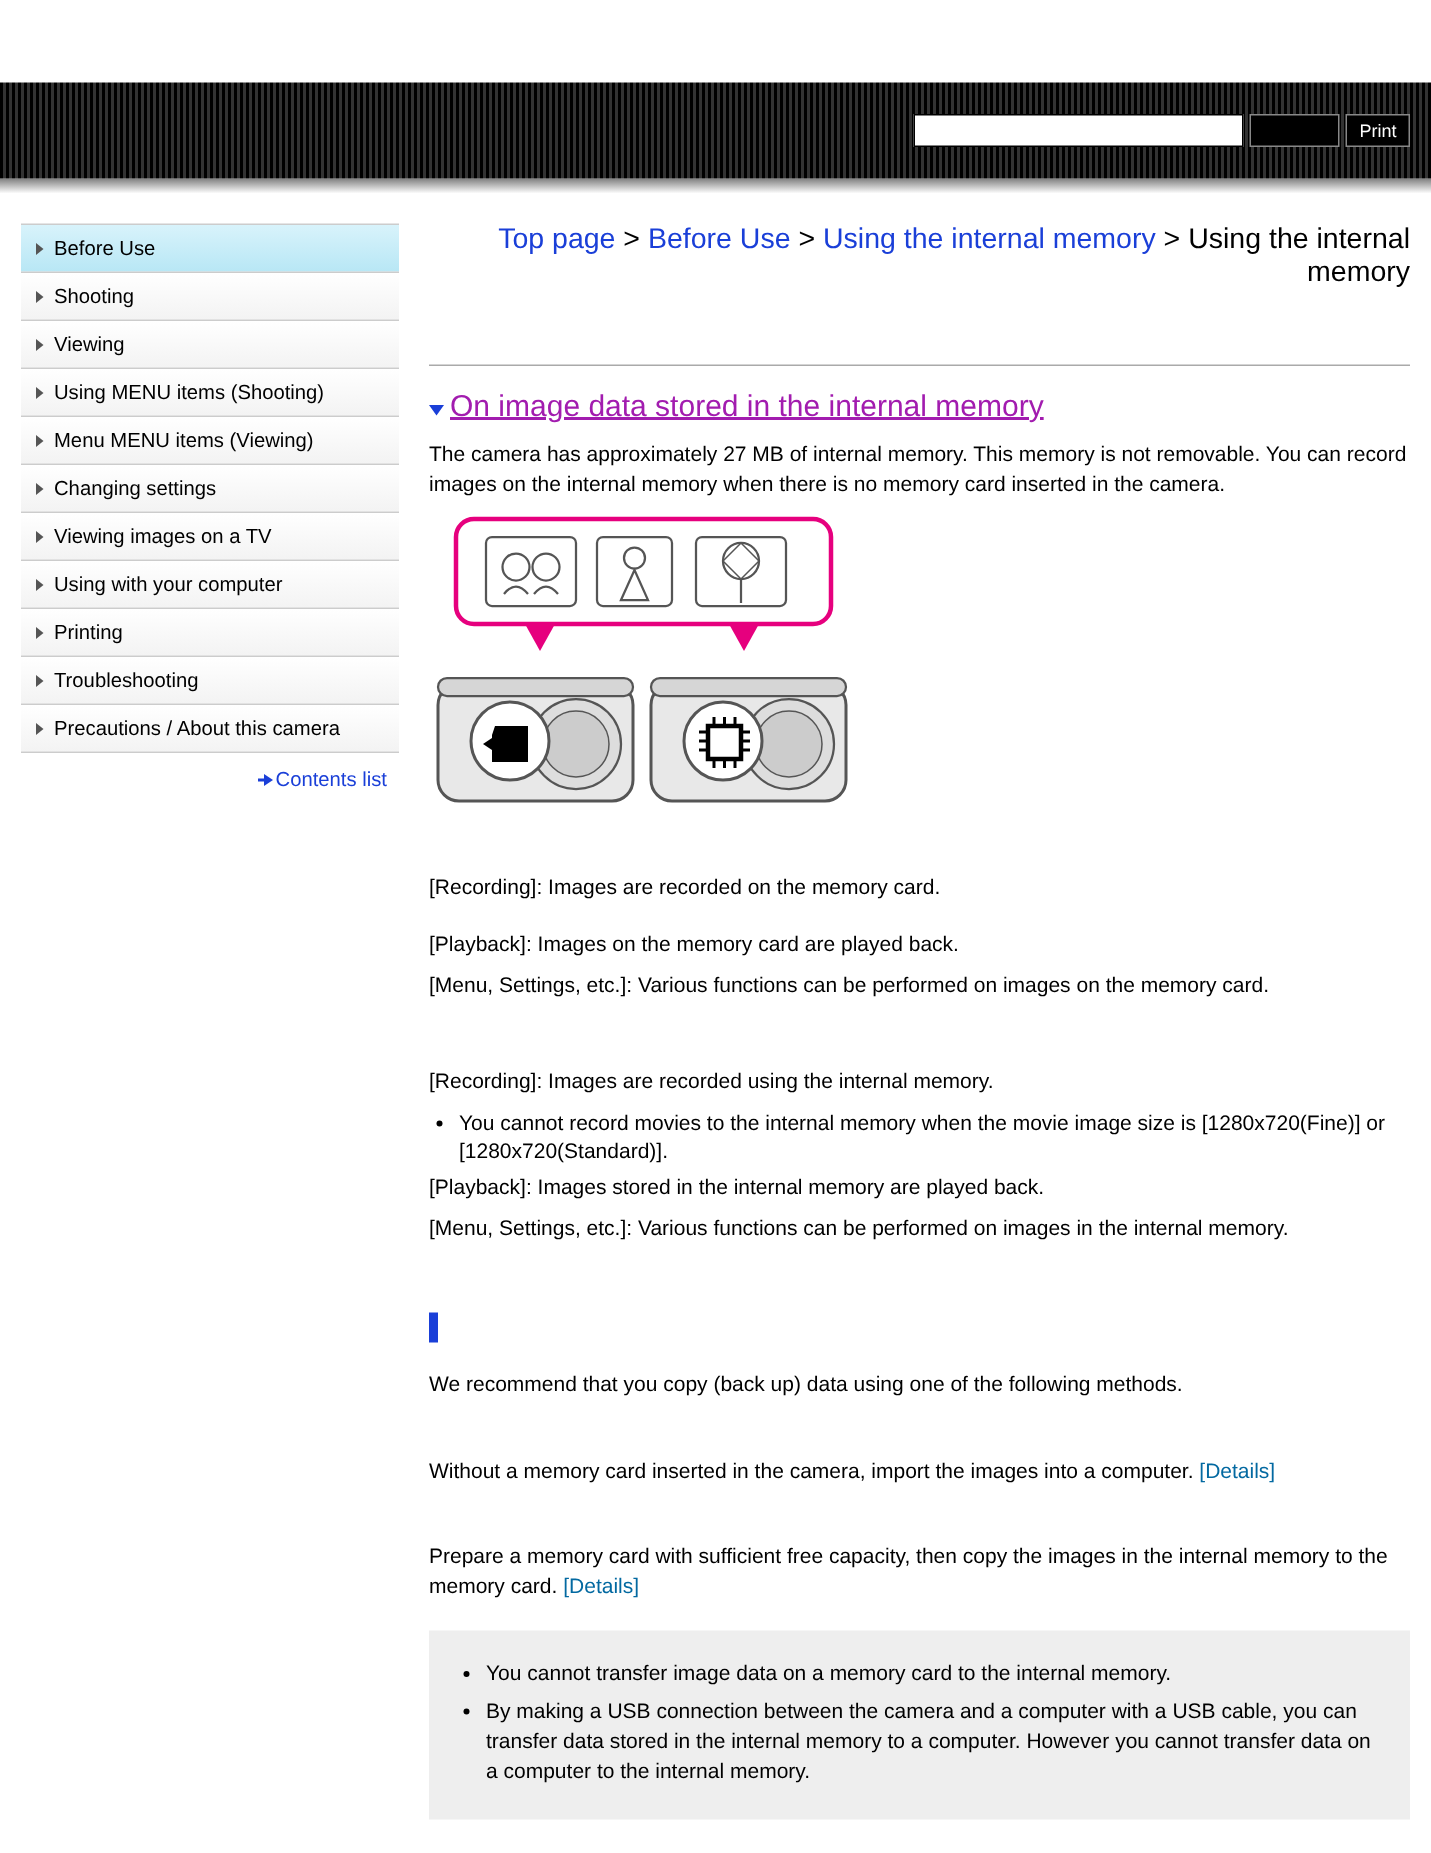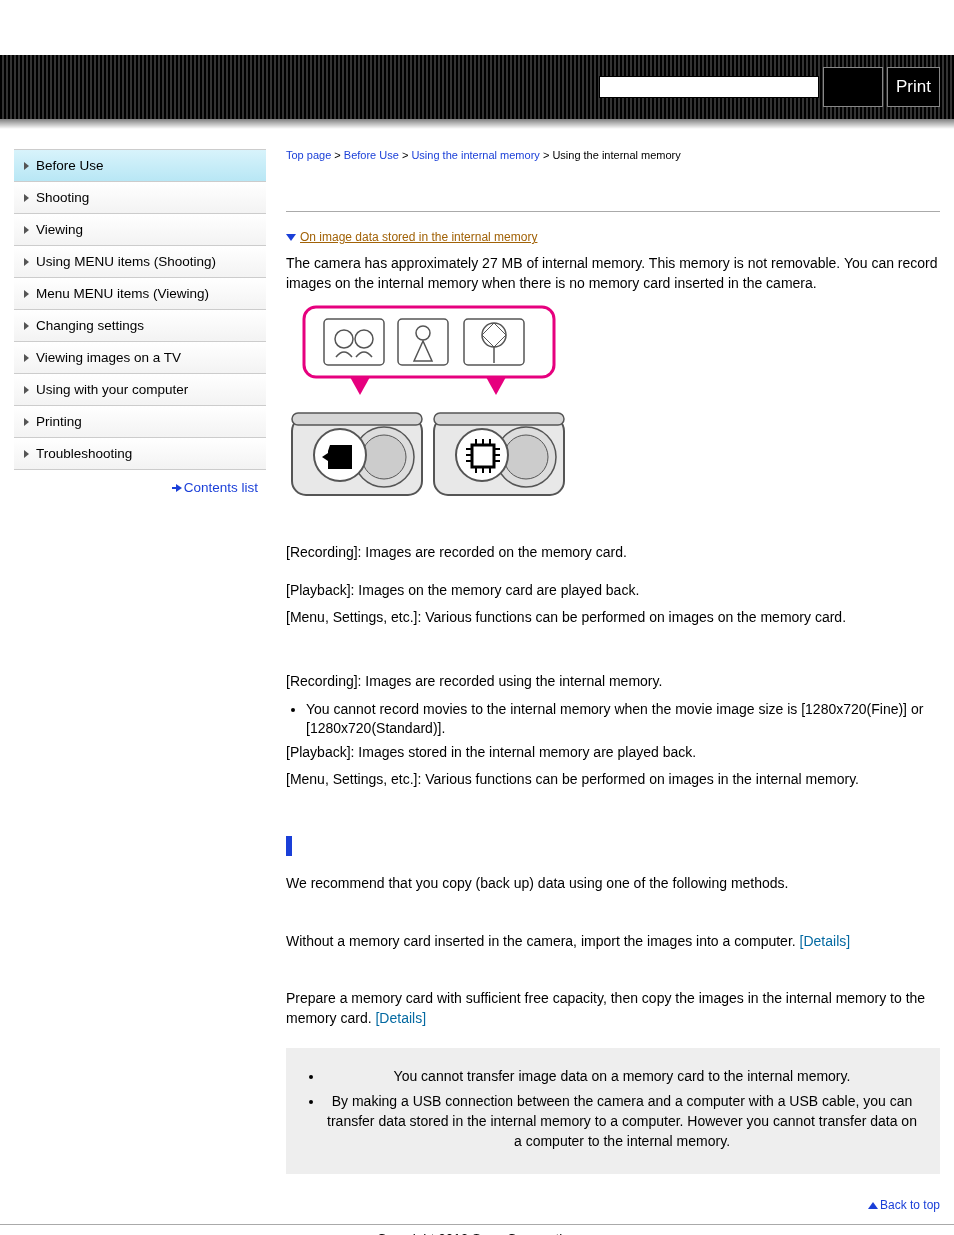--- a/index.html
+++ b/index.html
@@ -39,25 +39,25 @@
   }
   .search-input {
     width: 220px;
     height: 22px;
     border: 1px solid #000;
     background: #fff;
     font-size: 13px;
     padding: 0 4px;
   }
   .search-btn, .print-btn {
-    height: 40px;
+    height: 22px;
     background: #000;
     color: #fff;
     border: 1px solid #888;
-    font-size: 17px;
+    font-size: 12px;
     padding: 0 8px;
     display: flex;
     align-items: center;
     cursor: pointer;
   }
   .search-btn { width: 60px; }
   .content-wrap {
     display: flex;
     align-items: flex-start;
     padding: 30px 14px 10px 14px;
@@ -114,34 +114,34 @@
     position:absolute;
     left:-10px; top:-1px;
     width:8px; height:2px;
     background:#1a3fd8;
   }
   .main {
     flex: 1;
     padding-left: 20px;
   }
   .breadcrumb {
-    text-align: left;
-    font-size: 11px;
+    text-align: right;
+    font-size: 19px;
     margin-bottom: 28px;
   }
   .breadcrumb a { color: #1a3fd8; text-decoration: none; }
   .breadcrumb .sep { color: #000; }
   .page-title-rule {
     border: none;
     border-top: 1px solid #aaa;
     margin: 50px 0 16px 0;
   }
   .toc-link {
-    color: #a16207;
-    font-size: 12px;
+    color: #a21caf;
+    font-size: 20px;
   }
   .toc-bullet {
     display: inline-block;
     width: 0; height: 0;
     border-left: 5px solid transparent;
     border-right: 5px solid transparent;
     border-top: 7px solid #1a3fd8;
     margin-right: 4px;
     vertical-align: middle;
   }
@@ -158,21 +158,20 @@
     height: 20px;
     background: #1a3fd8;
     vertical-align: middle;
     margin-bottom: 10px;
   }
   .details-link { color: #0369a1; text-decoration: none; margin-top: 36px; }
   .note-box {
     background: #eee;
     padding: 18px 20px;
     margin: 20px 0 24px 0;
-    text-align: center;
   }
   .note-box ul { margin: 0 0 0 18px; padding: 0; }
   .note-box li { line-height: 1.45; margin-bottom: 4px; }
   .back-to-top {
     text-align: right;
     font-size: 12px;
     margin: 6px 0 2px 0;
   }
   .back-to-top a { color: #1a3fd8; text-decoration: none; }
   .up-tri {
@@ -214,20 +213,21 @@
         <li class="active"><span>Before Use</span></li>
         <li><span>Shooting</span></li>
         <li><span>Viewing</span></li>
         <li><span>Using MENU items (Shooting)</span></li>
         <li><span>Menu MENU items (Viewing)</span></li>
         <li><span>Changing settings</span></li>
         <li><span>Viewing images on a TV</span></li>
         <li><span>Using with your computer</span></li>
         <li><span>Printing</span></li>
         <li><span>Troubleshooting</span></li>
+        <li><span>Precautions / About this camera</span></li>
       </ul>
       <div class="contents-link-row">
         <span class="arrow-right"></span><a href="#">Contents list</a>
       </div>
     </div>
 
     <div class="main">
 
       <div class="breadcrumb">
         <a href="#">Top page</a>

